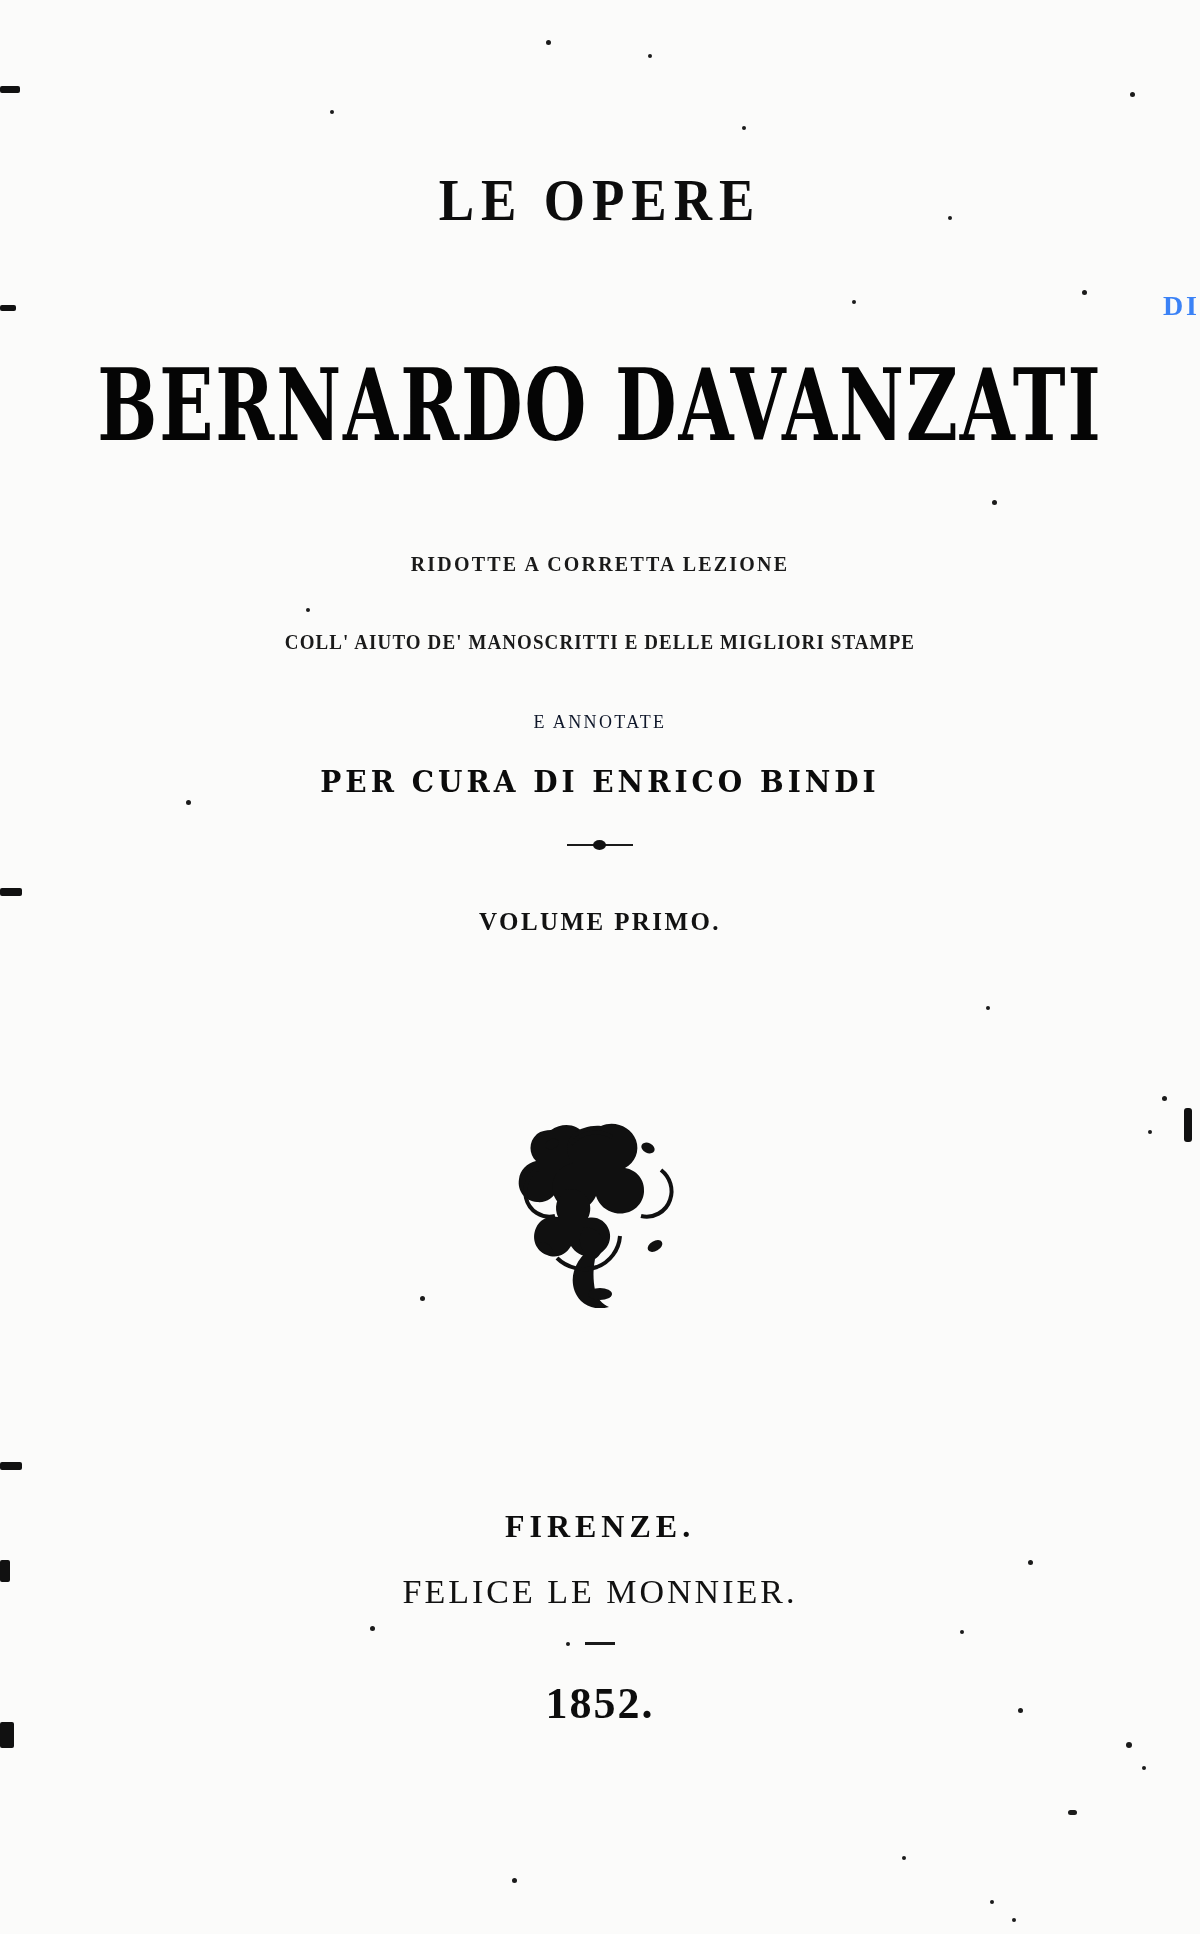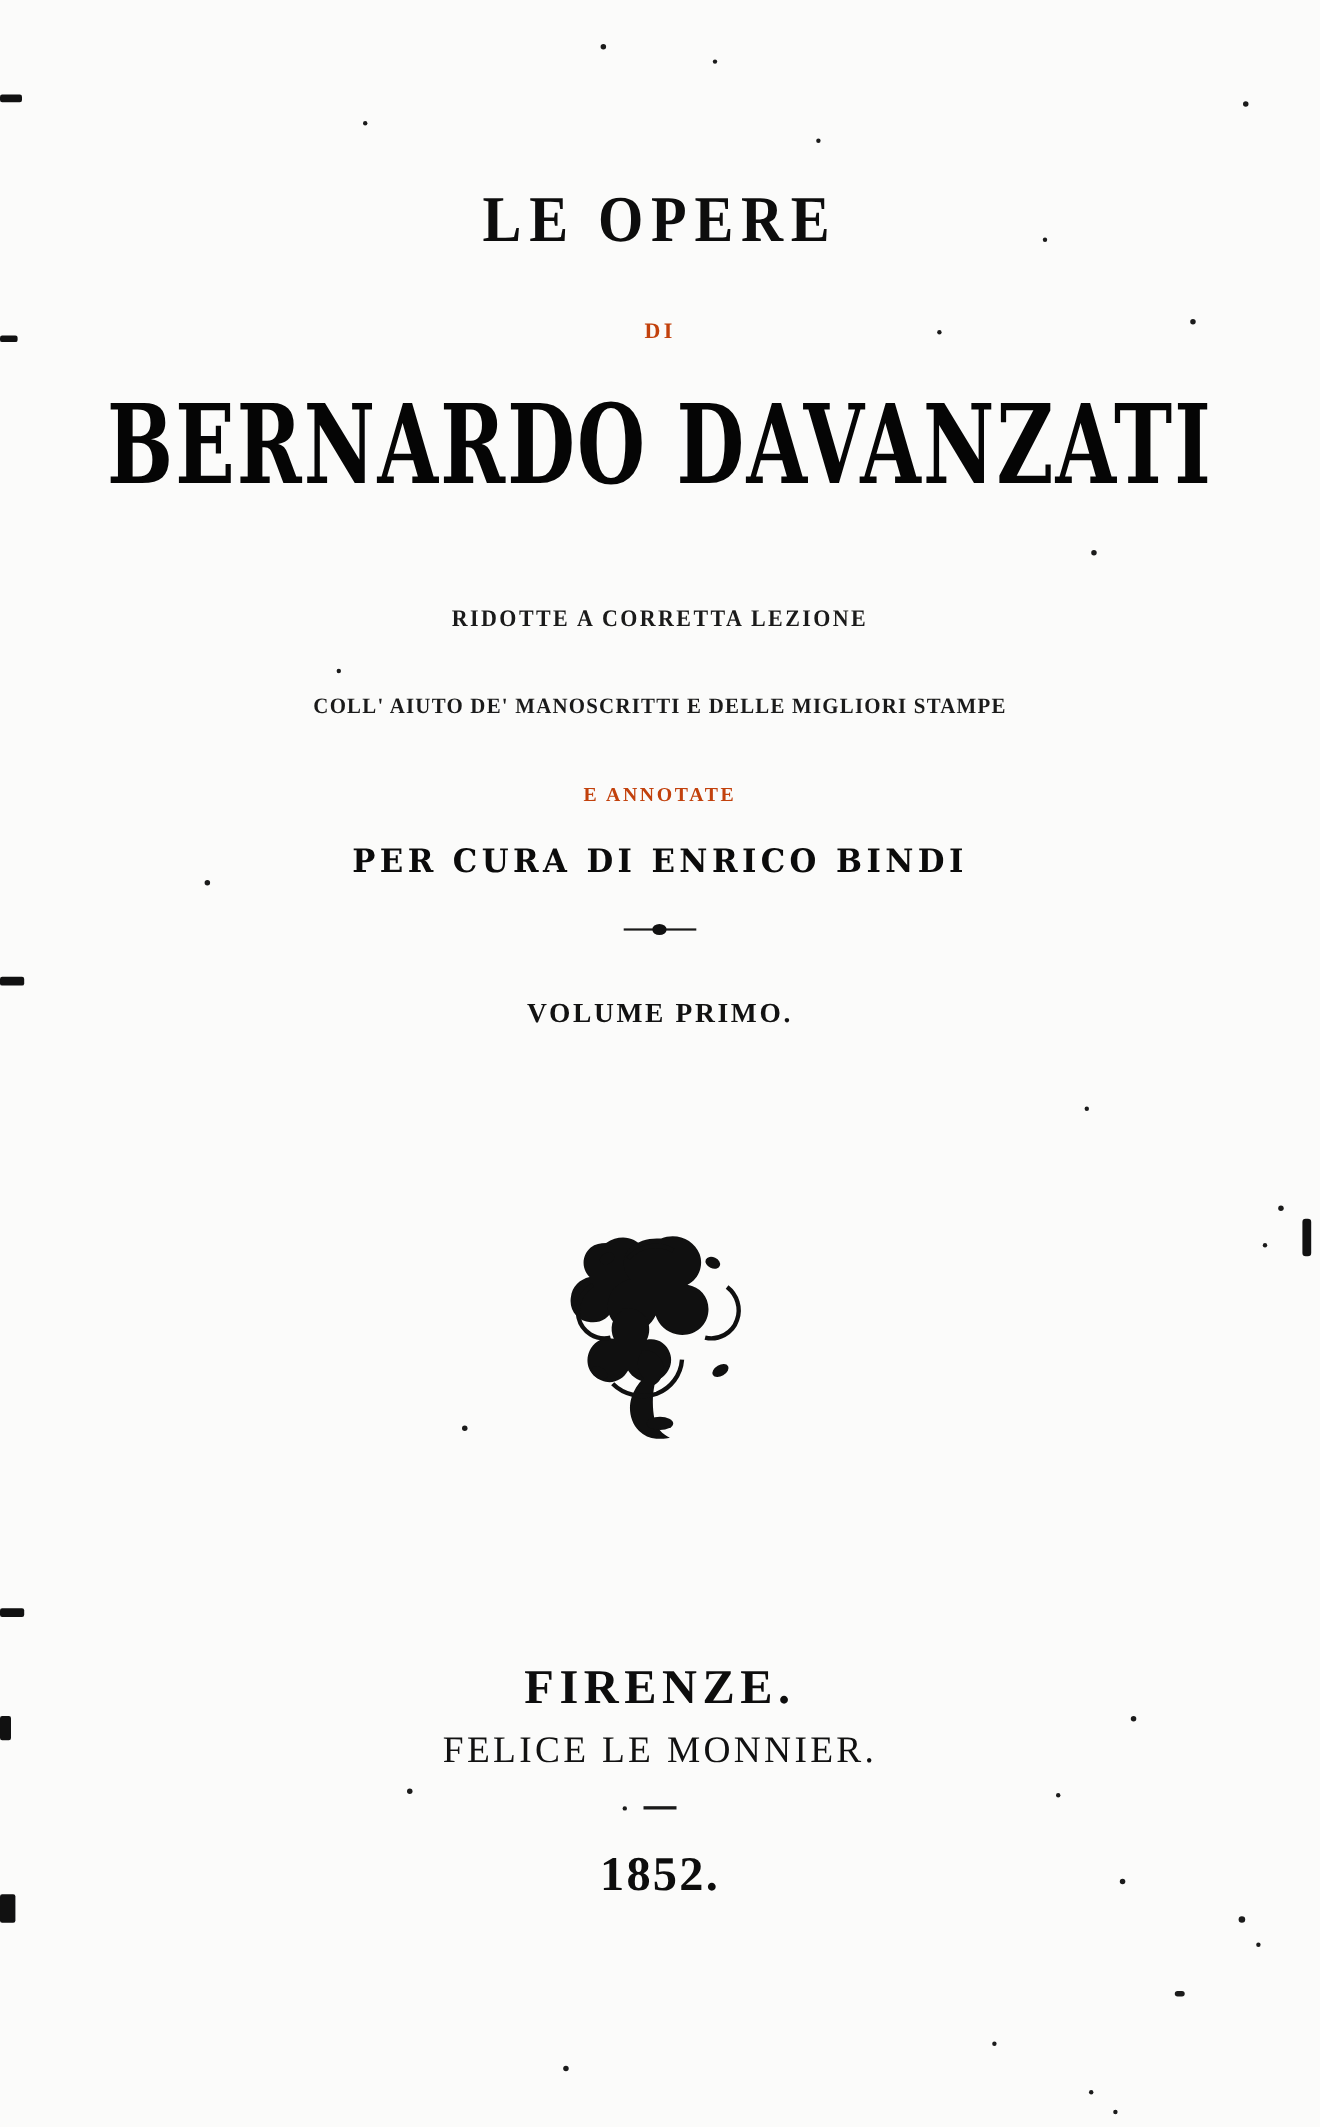--- a/index.html
+++ b/index.html
@@ -43,23 +43,24 @@
     color: #0d0d0d;
     transform: scaleY(1.12);
   }
 
   .line-di {
     position: absolute;
     top: 290px;
     left: 0; right: 0;
     font-family: "Liberation Serif", serif;
     font-weight: 700;
-    font-size: 20px;
+    font-size: 28px;
     letter-spacing: 3px;
-    color: #c2410c;
+    color: #3b82f6;
+    text-align: right;
   }
 
   .line-author {
     position: absolute;
     top: 362px;
     left: 0; right: 0;
     font-family: "DejaVu Serif", serif;
     font-weight: 700;
     font-size: 74px;
     letter-spacing: 2px;
@@ -90,24 +91,24 @@
     letter-spacing: 1.1px;
     color: #1a1a1a;
     transform: scaleY(1.05);
   }
 
   .sub3 {
     position: absolute;
     top: 712px;
     left: 0; right: 0;
     font-family: "Liberation Serif", serif;
-    font-weight: 700;
+    font-weight: 400;
     font-size: 18px;
     letter-spacing: 2.4px;
-    color: #c2410c;
+    color: #0f172a;
   }
 
   .editor {
     position: absolute;
     top: 766px;
     left: 0; right: 0;
     font-family: "DejaVu Serif", serif;
     font-weight: 700;
     font-size: 28px;
     letter-spacing: 4px;
@@ -163,21 +164,21 @@
   }
 
   
   .imprint-city {
     position: absolute;
     top: 1508px;
     left: 0; right: 0;
     text-align: center;
     font-family: "Liberation Serif", serif;
     font-weight: 700;
-    font-size: 44px;
+    font-size: 32px;
     letter-spacing: 5px;
     color: #0d0d0d;
   }
   .imprint-pub {
     position: absolute;
     top: 1573px;
     left: 0; right: 0;
     text-align: center;
     font-family: "Liberation Serif", serif;
     font-weight: 400;

